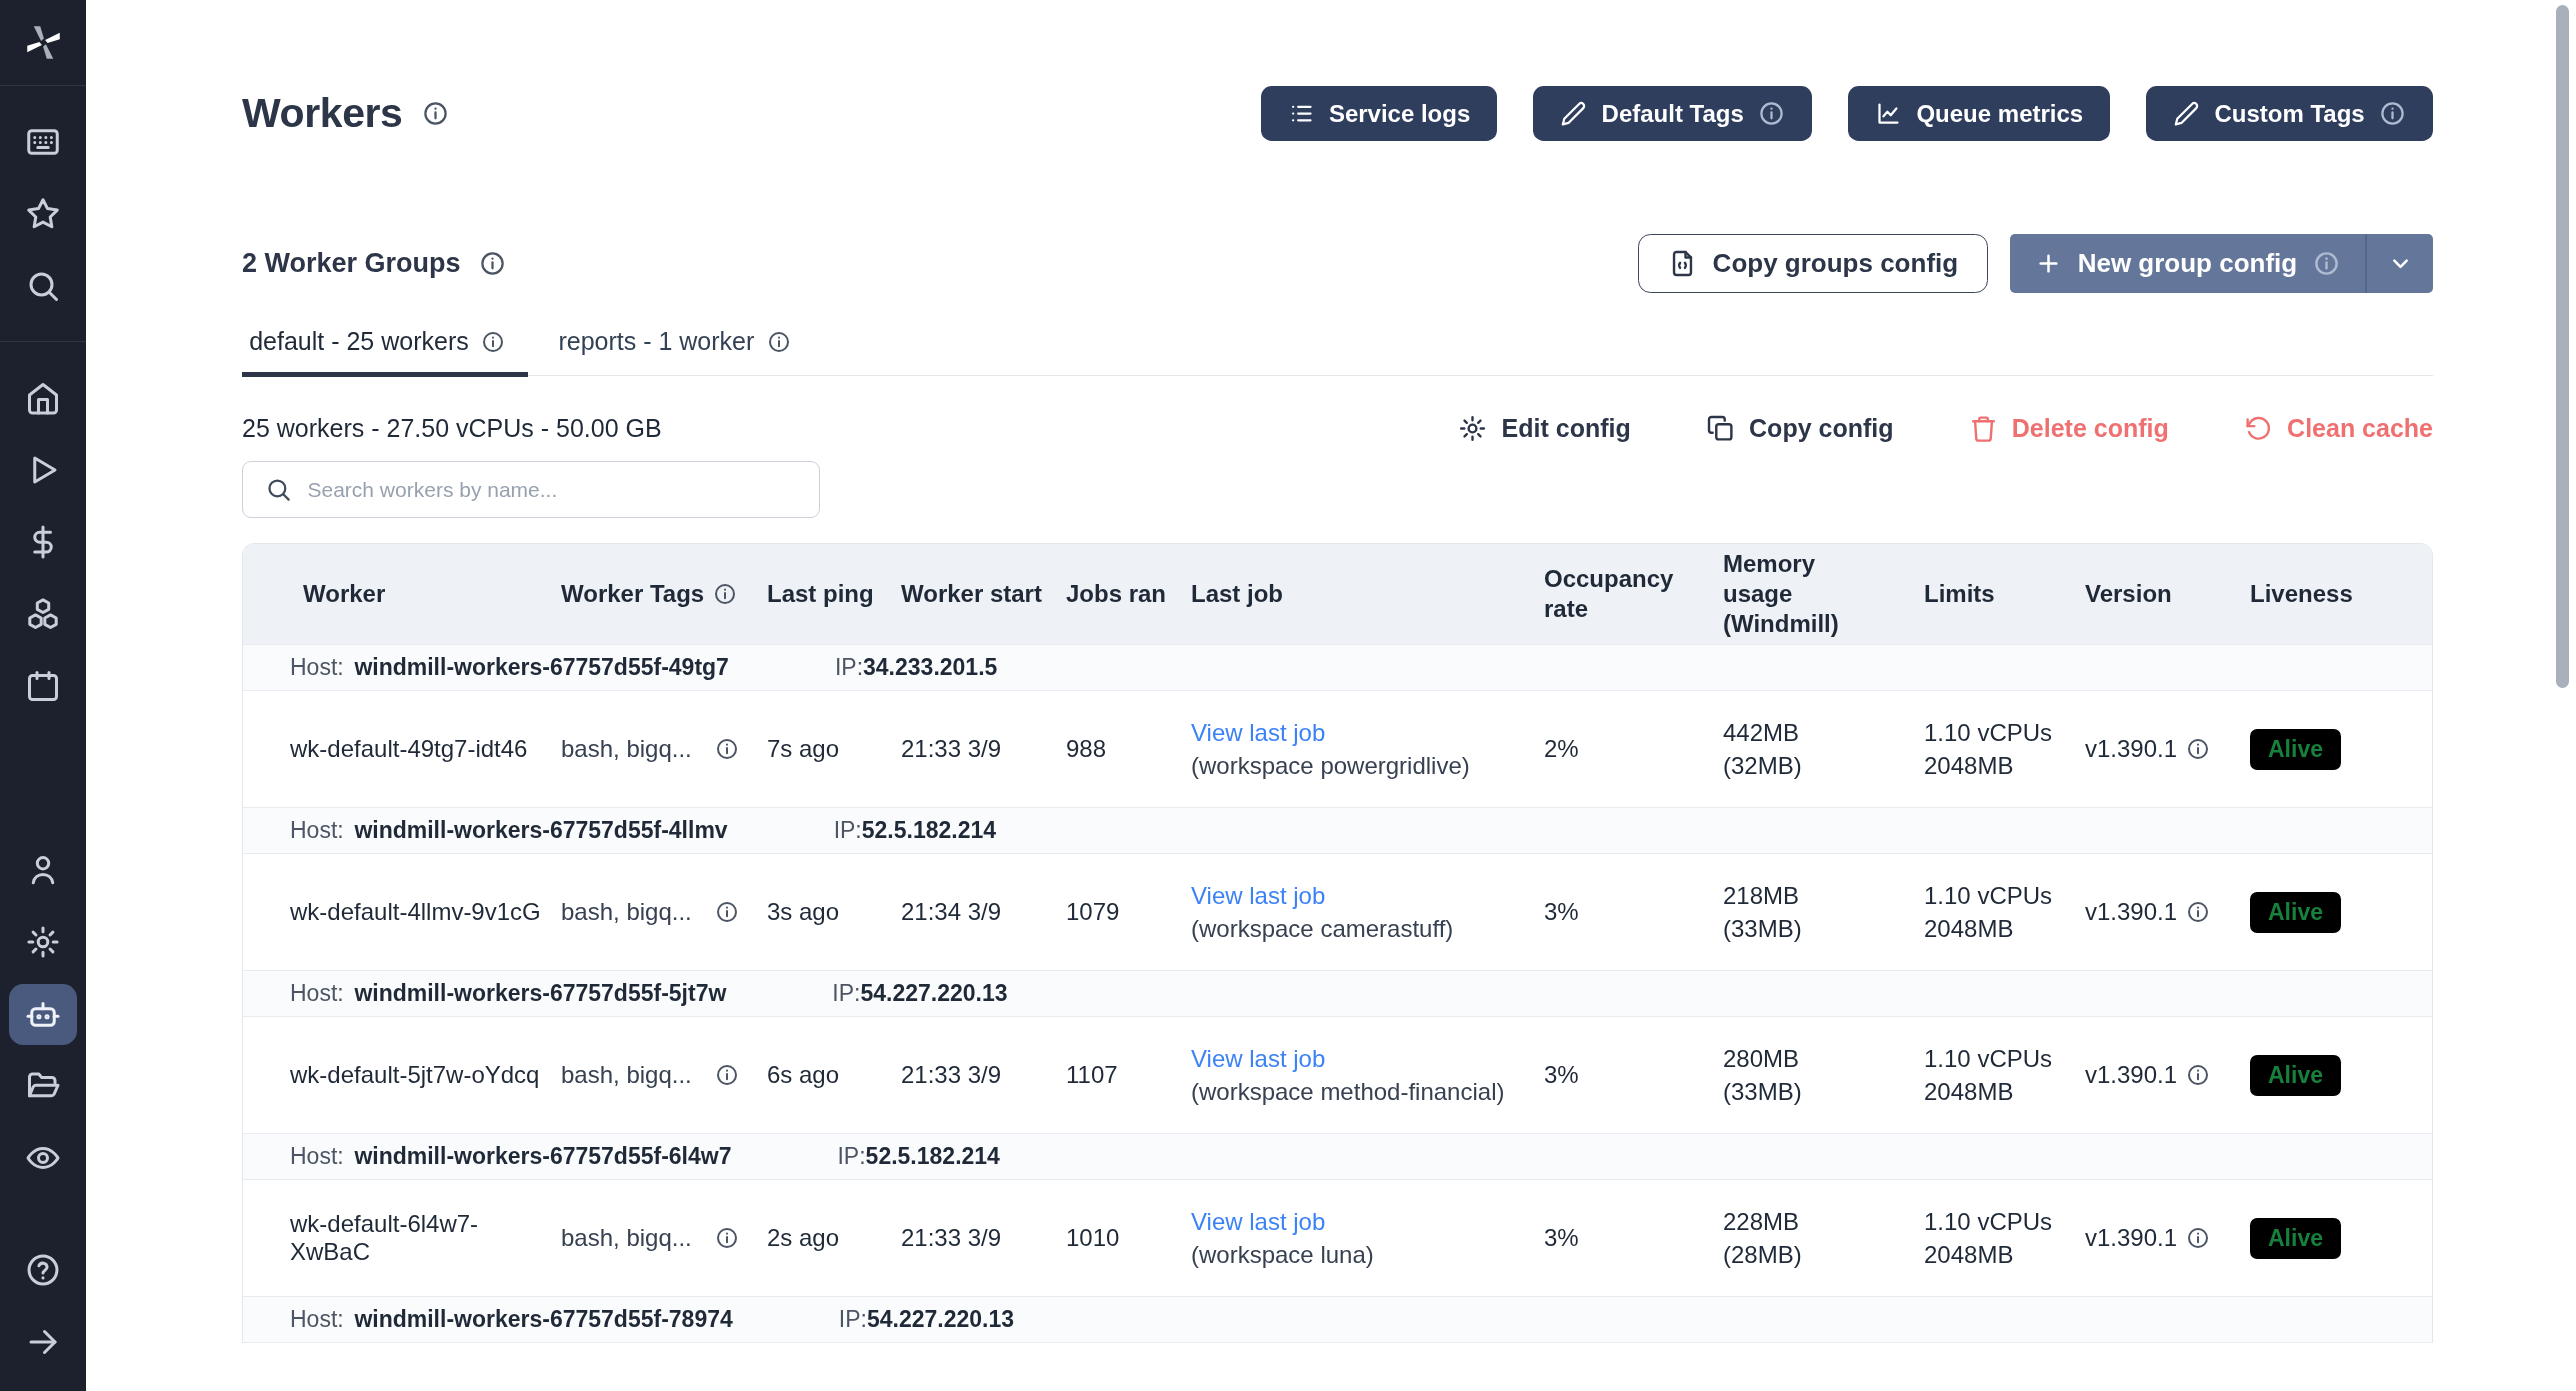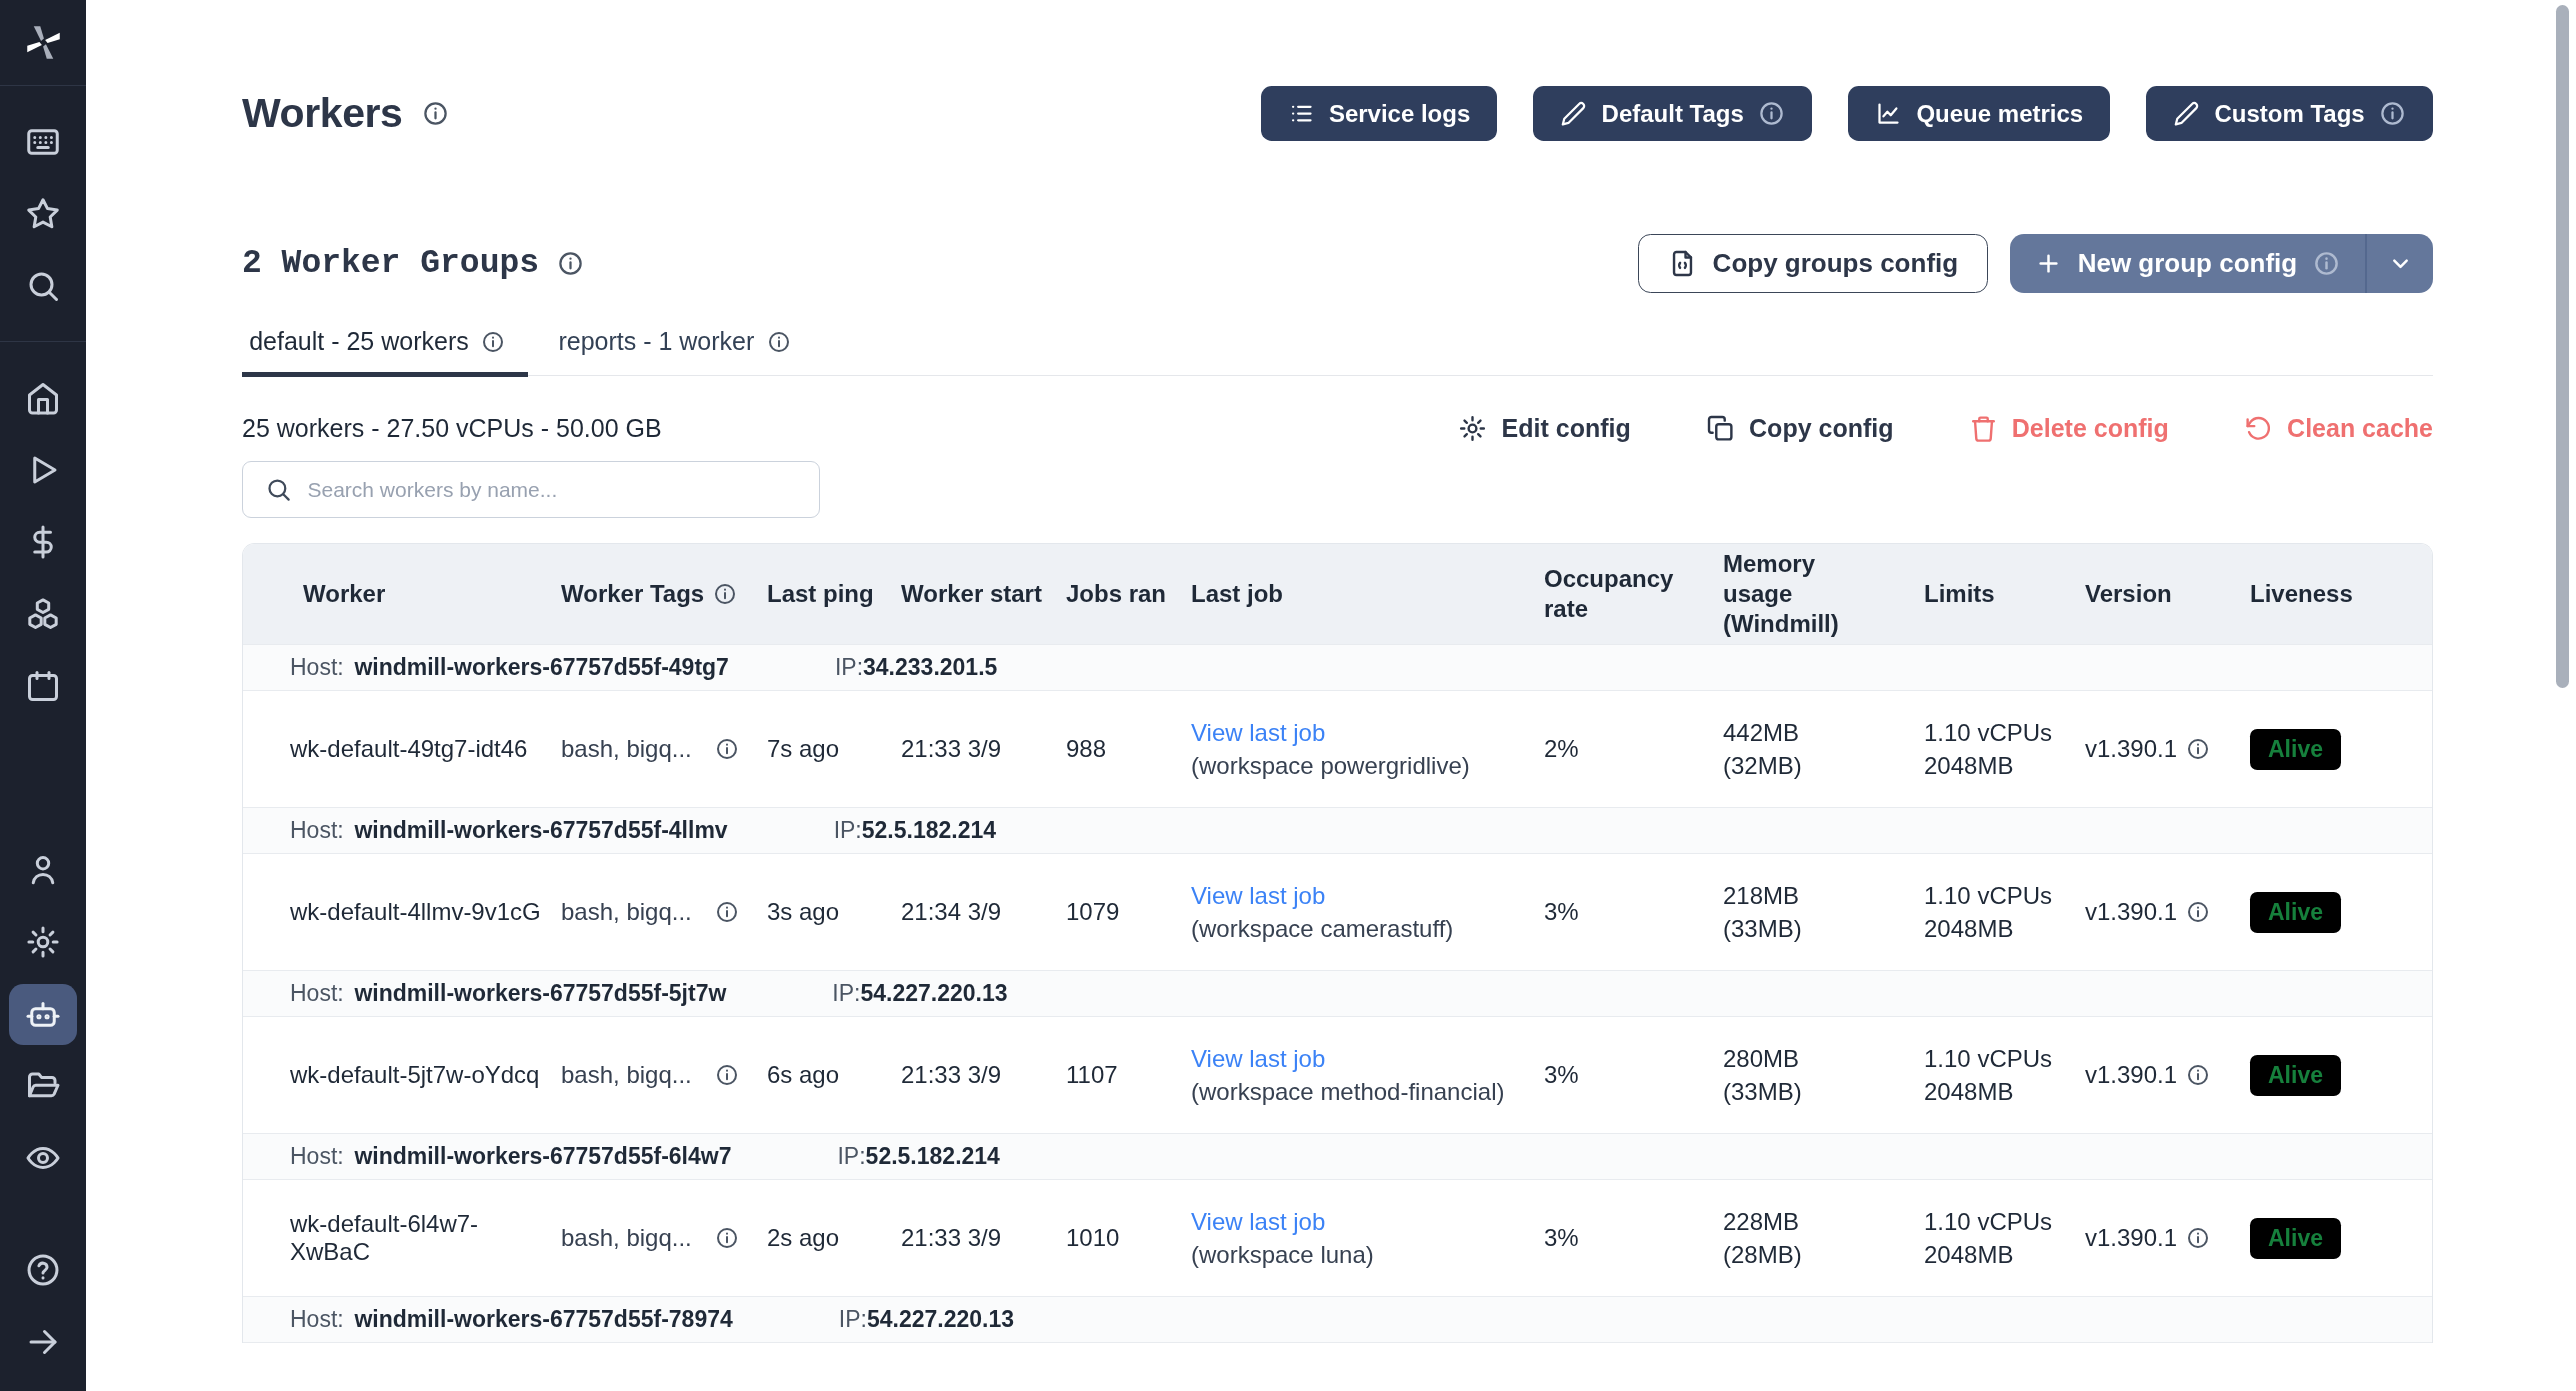--- a/index.html
+++ b/index.html
@@ -37,29 +37,29 @@
   .top-buttons { display:flex; gap:36px; }
   .btn-dark {
     height:55px; padding:0 27px; background:#2f3e5d; color:#fff; border:none; border-radius:10.7px;
     font-size:24px; font-weight:700; display:inline-flex; align-items:center; gap:14.3px; cursor:pointer;
     font-family:inherit;
   }
   .btn-dark svg { width:27px; height:27px; stroke:#fff; stroke-width:2; fill:none; stroke-linecap:round; stroke-linejoin:round; }
   
   .groups-row { margin-top:93px; display:flex; align-items:center; justify-content:space-between; }
   .groups-title-wrap { display:flex; align-items:center; gap:18px; }
-  .groups-title { font-size:33px; font-weight:700; color:#2d3648;font-family:Liberation Mono, monospace; }
+  .groups-title { font-size:27px; font-weight:700; color:#2d3648; }
   .groups-buttons { display:flex; gap:21.5px; align-items:center; }
   .btn-outline {
     height:59px; padding:0 29px; background:#fff; border:1.8px solid #3b4658; border-radius:12.5px;
     font-size:26px; font-weight:700; color:#2d3648; display:inline-flex; align-items:center; gap:16px;
     cursor:pointer; font-family:inherit;
   }
   .btn-outline svg { width:29px; height:29px; stroke:#2d3648; stroke-width:2; fill:none; stroke-linecap:round; stroke-linejoin:round; }
-  .btn-new { height:59px; border-radius:14px; background:#64779b; color:#fff; display:inline-flex; align-items:stretch; overflow:hidden; cursor:pointer; }
+  .btn-new { height:59px; border-radius:5px; background:#64779b; color:#fff; display:inline-flex; align-items:stretch; overflow:hidden; cursor:pointer; }
   .btn-new .main-part { display:flex; align-items:center; gap:16px; padding:0 25px; font-size:26px; font-weight:700; }
   .btn-new svg { width:27px; height:27px; stroke:#fff; stroke-width:2.2; fill:none; stroke-linecap:round; stroke-linejoin:round; }
   .btn-new .divider { width:1.8px; background:#54688e; }
   .btn-new .chev-part { width:66px; display:flex; align-items:center; justify-content:center; }
   
   .tabs { margin-top:34px; display:flex; gap:23px; border-bottom:1.8px solid #e5e7eb; }
   .tab { display:flex; align-items:center; gap:12.5px; font-size:25px; color:#334155;
     padding:0 23px 16px 7.2px; border-bottom:5.4px solid transparent; margin-bottom:-1.8px; cursor:pointer; }
   .tab.active { border-bottom-color:#2d3648; color:#1f2937; font-weight:400; }
   

